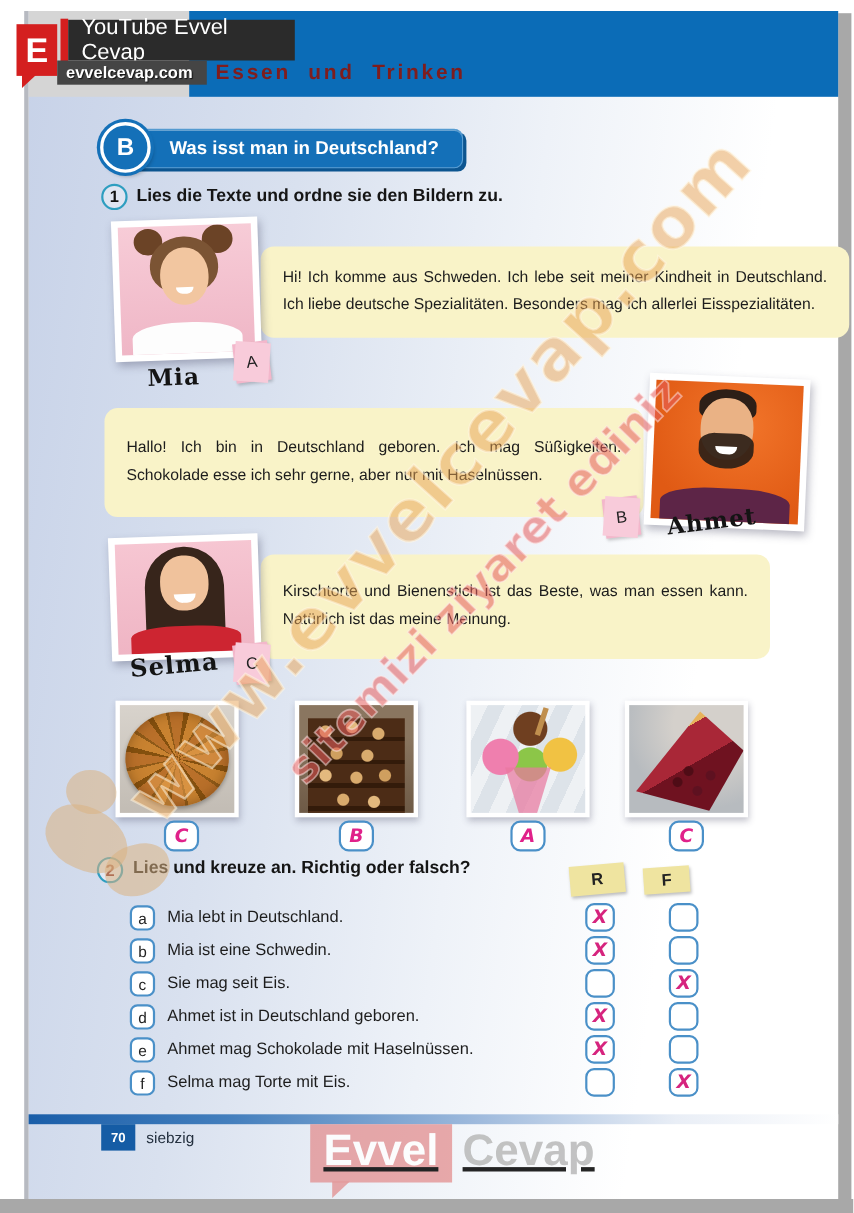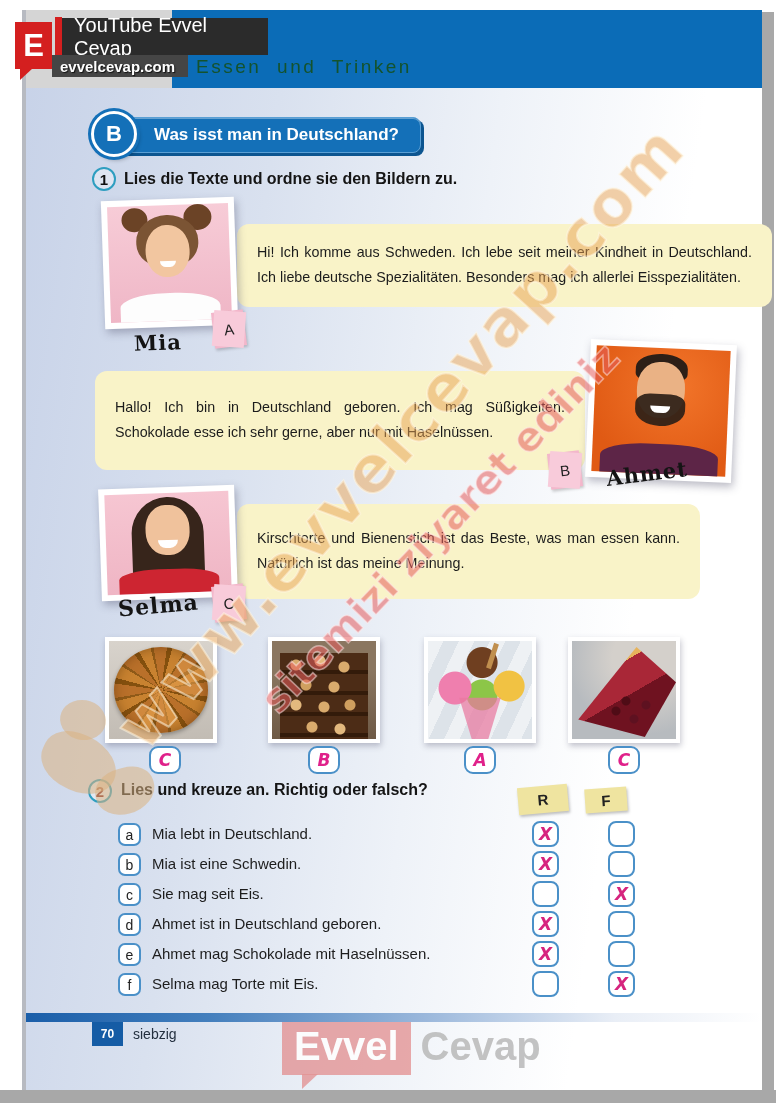--- a/index.html
+++ b/index.html
@@ -10,21 +10,21 @@
   
   .bg { position:absolute; left:26px; top:10px; width:736px; height:1080px;
         background:linear-gradient(98deg,#c7d2e8 0%,#d9e1ef 30%,#eef2f8 55%,#ffffff 78%); z-index:0; }
   .edge-left   { position:absolute; left:22px; top:10px; width:4px;  height:1080px; background:#b7bac1; z-index:1; }
   .edge-right  { position:absolute; left:762px; top:12px; width:12px; height:1091px; background:#a8a8a8; z-index:1; }
   .edge-bottom { position:absolute; left:0; top:1090px; width:776px; height:13px; background:#a8a8a8; z-index:45; }
 
   
   .header-gray { position:absolute; left:26px; top:10px; width:146px; height:78px; background:#d5d5d5; z-index:2; }
   .header-blue { position:absolute; left:172px; top:10px; width:590px; height:78px; background:#0b6cb7; z-index:2; }
-  .unit-title  { position:absolute; left:196px; top:56px; color:#14532d; font-weight:normal; font-size:19px;
+  .unit-title  { position:absolute; left:196px; top:56px; color:#7f1d1d; font-weight:bold; font-size:19px;
                  letter-spacing:2.5px; word-spacing:8px; z-index:3; }
 
   
   .logo-box { position:absolute; left:15px; top:22px; width:37px; height:47px; background:#d41f1f; z-index:52;
               display:flex; align-items:center; justify-content:center; color:#fff; font-weight:bold; font-size:31px; }
   .logo-box::after { content:""; position:absolute; left:5px; bottom:-11px; width:0; height:0;
               border-top:12px solid #d41f1f; border-right:13px solid transparent; }
   .logo-stripe { position:absolute; left:55px; top:17px; width:7px; height:59px; background:#d41f1f; z-index:52; }
   .banner-dark { position:absolute; left:62px; top:18px; width:206px; height:37px; background:#2b2b2b; z-index:52;
               display:flex; align-items:center; padding-left:12px; color:#fff; font-size:20px; }
@@ -169,21 +169,21 @@
           background:#fff; display:flex; align-items:center; justify-content:center;
           color:#d6247e; font-weight:bold; font-style:italic; font-size:17px; font-family:"DejaVu Sans", sans-serif; }
   .cbox-r { left:414px; } .cbox-f { left:490px; }
 
   
   .footer-bar { position:absolute; left:26px; top:1013px; width:736px; height:9px; z-index:5;
      background:linear-gradient(to right,#1a5ea9 0%,#447fbd 25%,#9db9dc 55%,#e9eef6 80%,#fff 100%); }
   .pagenum  { position:absolute; left:92px; top:1022px; width:31px; height:24px; background:#155ca5; z-index:6;
      color:#fff; font-weight:bold; font-size:12px; display:flex; align-items:center; justify-content:center; }
   .pageword { position:absolute; left:133px; top:1026px; font-size:14px; color:#24303f; z-index:6; }
-  .flogo { position:absolute; left:282px; top:1022px; display:flex; align-items:flex-start; opacity:.85; z-index:6; }
+  .flogo { position:absolute; left:282px; top:1022px; display:flex; align-items:flex-start; opacity:.85; z-index:6;text-decoration:underline; }
   .flogo-evvel { position:relative; background:rgba(226,130,130,.78); color:#fff; font-weight:bold; font-size:40px;
      padding:2px 12px 6px 12px; }
   .flogo-evvel::after { content:""; position:absolute; left:20px; bottom:-14px; width:0; height:0;
      border-top:15px solid rgba(226,130,130,.78); border-right:16px solid transparent; }
   .flogo-cevap { color:#b9b9b9; font-weight:bold; font-size:40px; margin-left:10px; padding-top:2px; }
 
   
   .wm { position:absolute; pointer-events:none; font-weight:bold; white-space:nowrap; z-index:40;
         text-align:center; font-family:"DejaVu Sans", sans-serif; }
   .wm1 { left:-60px; top:400px; width:920px; transform:rotate(-48deg); font-size:64px; letter-spacing:2px;

